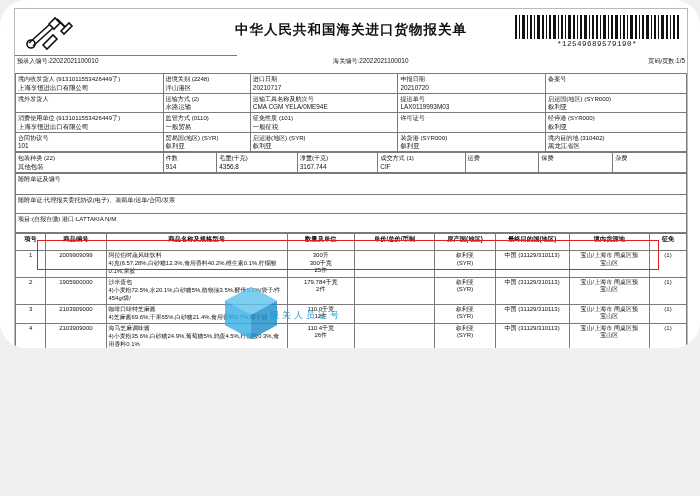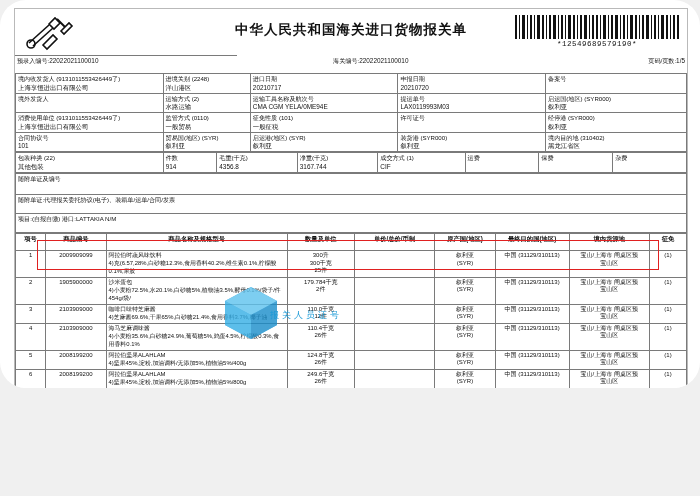--- a/index.html
+++ b/index.html
@@ -1,17 +1,17 @@
 <!DOCTYPE html>
 <html><head>
 <meta charset="utf-8">
 <style>
   html,body{margin:0;padding:0;background:#f0f0f0;}
   body{font-family:"Liberation Sans","DejaVu Sans",sans-serif;}
-  .page{position:relative;width:700px;height:388px;background:#ffffff;overflow:hidden;border-radius:26px;}
+  .page{position:relative;width:700px;height:348px;background:#ffffff;overflow:hidden;border-radius:26px;}
   .sheet{position:absolute;left:14px;top:8px;width:672px;height:480px;background:#fff;border:1px solid #b9b9b9;}
   
   .hdr{position:relative;height:46px;}
   .logo{position:absolute;left:8px;top:6px;width:52px;height:36px;}
   .title{position:absolute;left:0;right:0;top:12px;text-align:center;font-size:13.5px;font-weight:bold;letter-spacing:1px;color:#111;}
   .barcode{position:absolute;right:6px;top:6px;width:168px;height:24px;}
   .barnum{position:absolute;right:6px;top:31px;width:168px;text-align:center;font-size:7.5px;letter-spacing:.5px;color:#111;font-family:"Liberation Mono",monospace;}
   
   table{border-collapse:collapse;width:100%;table-layout:fixed;}
   td{border:1px solid #7a7a7a;font-size:6.3px;color:#111;padding:1px 2px;vertical-align:top;line-height:1.25;height:15px;}

